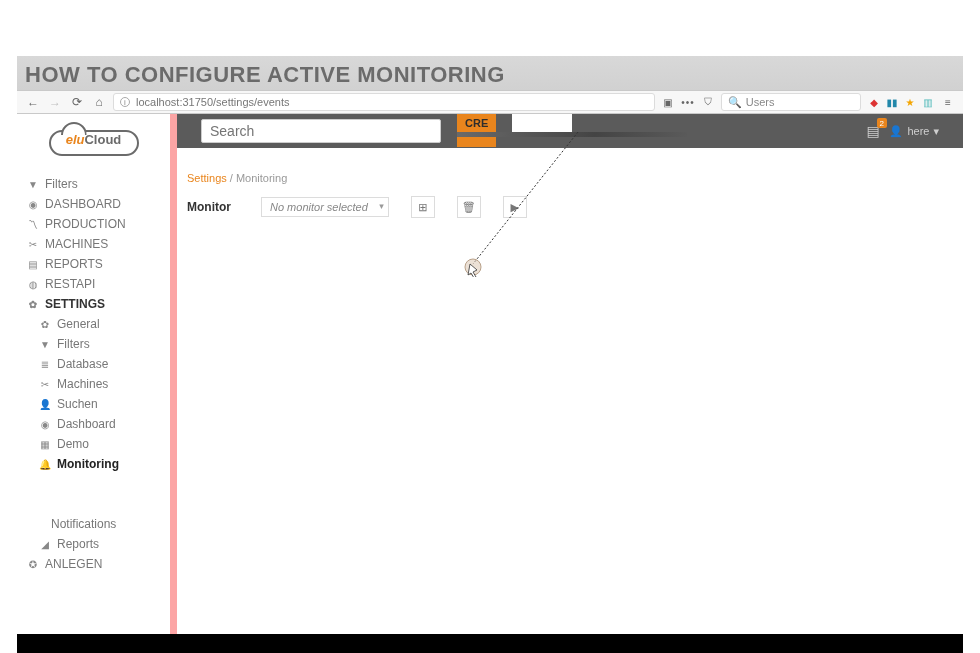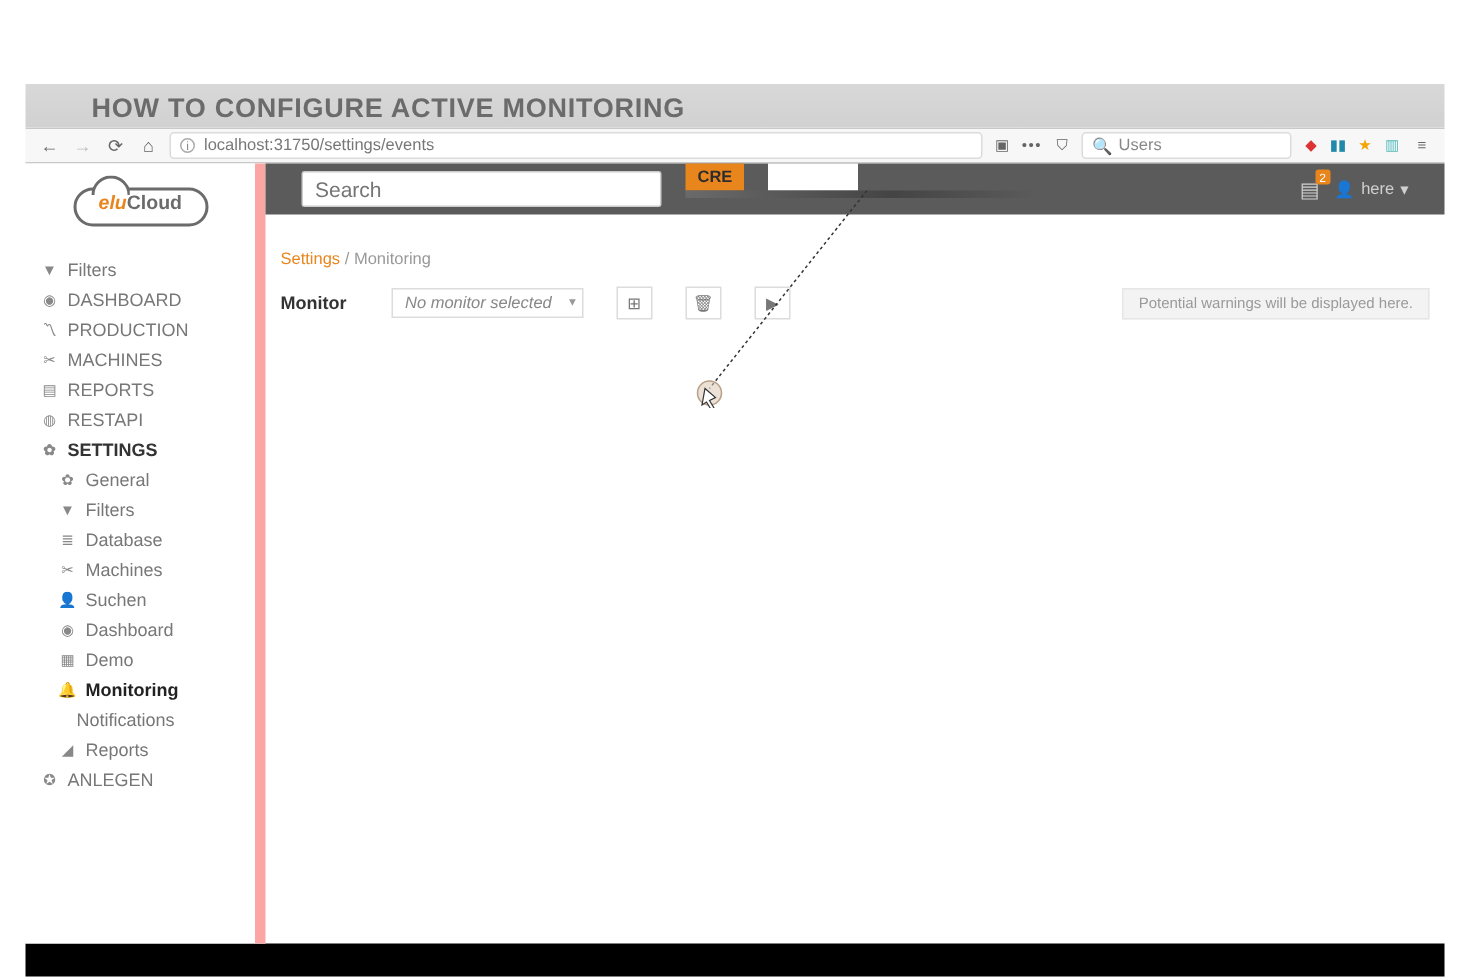--- a/index.html
+++ b/index.html
@@ -1,19 +1,19 @@
 <!DOCTYPE html>
 <html><head>
 <meta charset="utf-8">
 <style>
   * { box-sizing: border-box; margin: 0; padding: 0; font-family: Arial, Helvetica, sans-serif; }
   body { background: #fff; width: 980px; height: 653px; overflow: hidden; }
   .page { width: 946px; margin: 0 auto; background:#fff; }
   .title-bar { background: linear-gradient(#d8d8d8,#d1d1d1); padding: 6px 8px 2px 8px; }
-  .title-bar h1 { color:#6b6b6b; font-size:18px; font-weight:600; letter-spacing:.5px;margin-left:36px; }
+  .title-bar h1 { color:#6b6b6b; font-size:22px; font-weight:600; letter-spacing:.5px; }
   .title-bar .sub { color:#7d7d7d; font-size:11px; margin-top:1px; }
   .browser-bar { display:flex; align-items:center; gap:6px; background:#f7f7f7; border-top:1px solid #c9c9c9; border-bottom:1px solid #c9c9c9; padding:2px 8px; height:24px; font-size:12px; color:#555; }
   .browser-bar .url { flex:1; display:flex; align-items:center; gap:6px; background:#fff; border:1px solid #dcdcdc; border-radius:3px; padding:1px 6px; height:18px; font-size:11px; color:#777; }
   .browser-bar .search { width:140px; display:flex; align-items:center; gap:4px; background:#fff; border:1px solid #dcdcdc; border-radius:3px; padding:1px 6px; height:18px; font-size:11px; color:#888; }
   .iconbtn { width:16px; height:16px; display:inline-flex; align-items:center; justify-content:center; color:#666; font-size:12px; cursor:pointer; }
   .iconbtn.small { width:14px; height:14px; font-size:10px; }
   .iconbar { display:flex; gap:4px; align-items:center; }
   .dots { letter-spacing:1px; }
   .colored .c1{color:#d33;} .colored .c2{color:#28a;} .colored .c3{color:#f4a500;} .colored .c4{color:#5bb;}
   .app { display:flex; height:520px; }
@@ -22,27 +22,27 @@
   .logo-cloud { display:inline-block; position:relative; width:90px; height:36px; }
   .cloud { position:absolute; left:0; top:6px; width:90px; height:26px; border:2px solid #6b6b6b; border-radius:16px; }
   .cloud::before { content:""; position:absolute; top:-10px; left:10px; width:22px; height:22px; border:2px solid #6b6b6b; border-radius:50%; background:#fff; clip-path: inset(0 0 50% 0);}
   .logo-text { position:absolute; left:0; right:0; top:8px; text-align:center; font-size:13px; font-weight:bold; }
   .logo-text .elu { color:#e9851d; font-style:italic; }
   .logo-text .cloud-word { color:#6b6b6b; }
   .nav { list-style:none; font-size:12px; }
   .nav li { padding:3px 8px 3px 10px; color:#777; display:flex; align-items:center; gap:6px; cursor:pointer; }
   .nav li.section { font-weight:bold; color:#333; }
   .nav li.sub { padding-left:22px; }
-  .nav li.subsub { padding-left:34px; }
+  .nav li.subsub { padding-left:34px;margin-top:40px; }
   .nav li.active { font-weight:bold; color:#222; }
   .nav .ic { width:12px; text-align:center; font-size:10px; color:#888; }
   .content { flex:1; display:flex; flex-direction:column; position:relative; }
   .topbar { background:#5b5b5b; height:34px; display:flex; align-items:center; padding:0 24px; gap:8px; position:relative; }
   .topbar input.searchbox { width:240px; height:24px; border:1px solid #ccc; border-radius:2px; padding:0 8px; font-size:14px; color:#888; }
-  .topbar .cre-tag { position:absolute; left:280px; top:0; background:#e9851d; color:#2d2d2d; font-weight:bold; padding:0 8px; height:18px; line-height:18px; font-size:11px; }
+  .topbar .cre-tag { position:absolute; left:280px; top:0; background:#e9851d; color:#2d2d2d; font-weight:bold; padding:0 8px; height:33px; line-height:18px; font-size:11px; }
   .topbar .nue-strip { position:absolute; left:280px; top:18px; height:5px; width:230px; background:linear-gradient(90deg,#6a6a6a,#444 60%,#5a5a5a); font-size:8px; color:#9c6; padding-left:2px; line-height:7px;}
   .topbar .whitetab { position:absolute; left:335px; top:0; width:60px; height:18px; background:#fff; }
   .topbar .right { margin-left:auto; display:flex; align-items:center; gap:10px; }
   .msg-icon { position:relative; color:#cfcfcf; font-size:14px; cursor:pointer; }
   .badge { position:absolute; top:-5px; right:-7px; background:#e9851d; color:#fff; font-size:8px; width:10px; height:10px; border-radius:2px; display:flex; align-items:center; justify-content:center; }
   .user-menu { color:#cfcfcf; font-size:11px; display:flex; align-items:center; gap:4px; cursor:pointer; }
   .crumbs { font-size:11px; padding:8px 10px;margin-top:16px; }
   .crumbs .a { color:#e9851d; } .crumbs .b { color:#999; }
   .toolbar-row { display:flex; align-items:center; gap:22px; padding:4px 10px; }
   .toolbar-row .label { font-weight:bold; font-size:12px; color:#333; margin-right:8px; }
@@ -206,21 +206,20 @@
         <span class="sel">No monitor selected</span>
         <span class="tbtn">
                 <span>⊞</span>
               </span>
         <span class="tbtn">
                 <span>🗑</span>
               </span>
         <span class="tbtn">
                 <span>▶</span>
               </span>
-        <span class="hint">Potential warnings will be displayed here.</span>
       </div>
     </div>
   </div>
 
 </div>
 <div class="bottombar"></div>
 </div>
 </div>
 
 </body></html>

